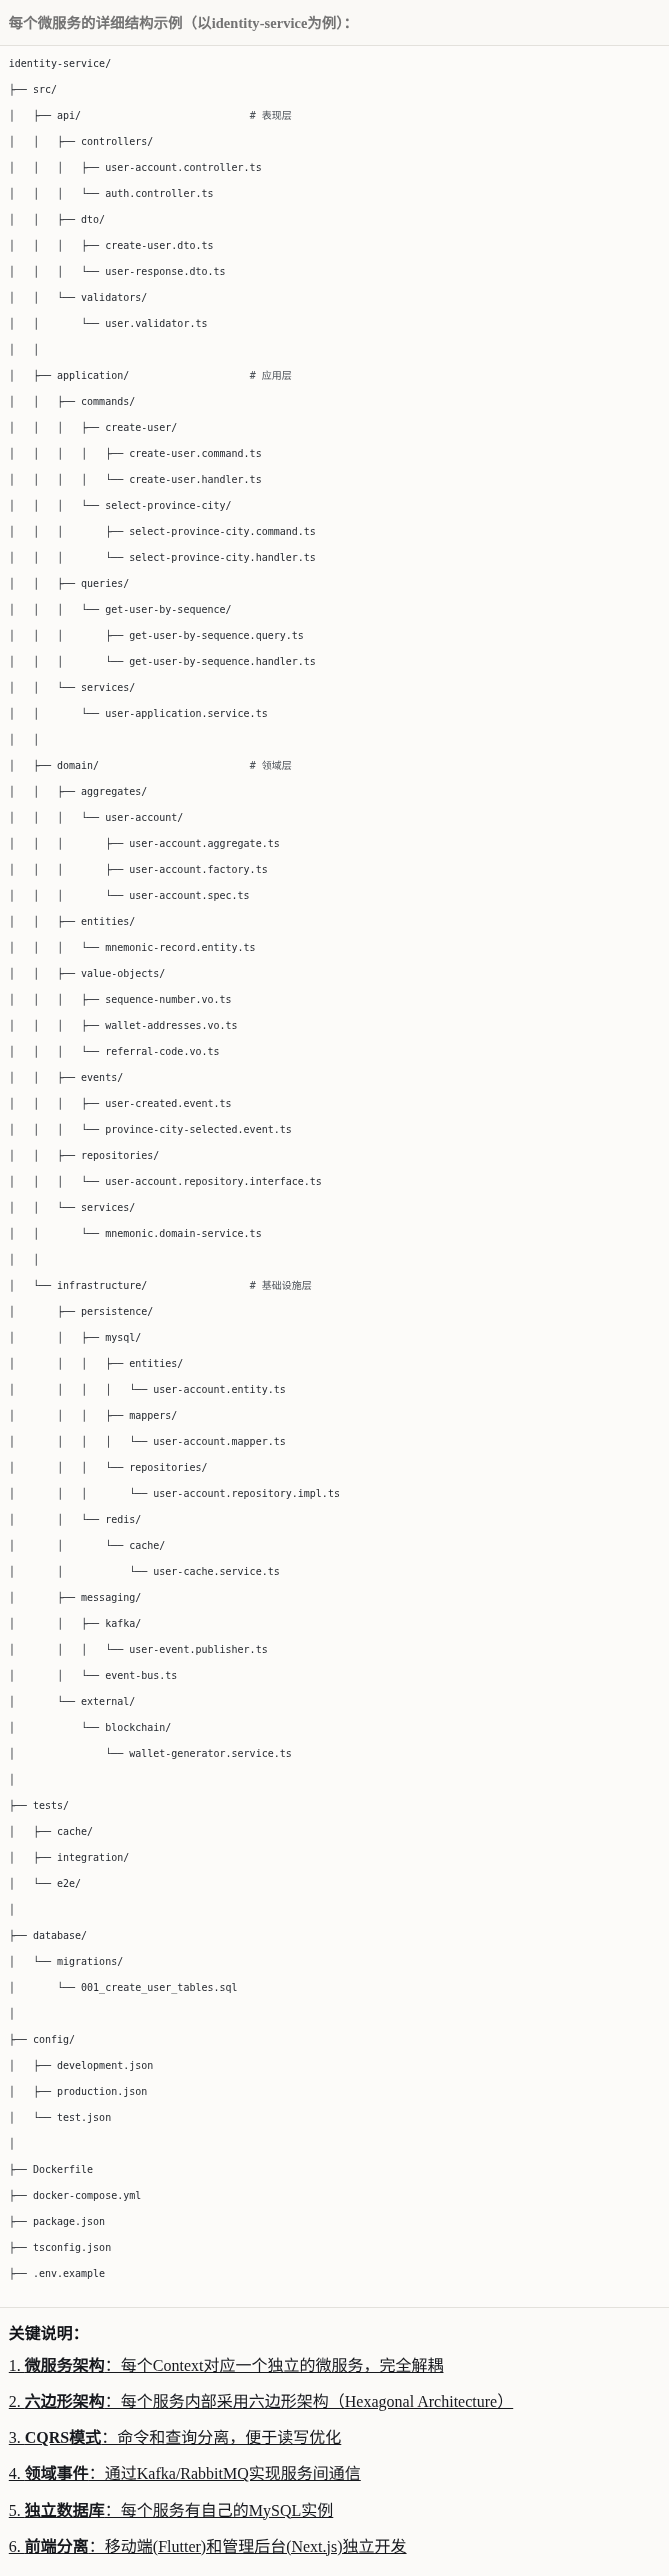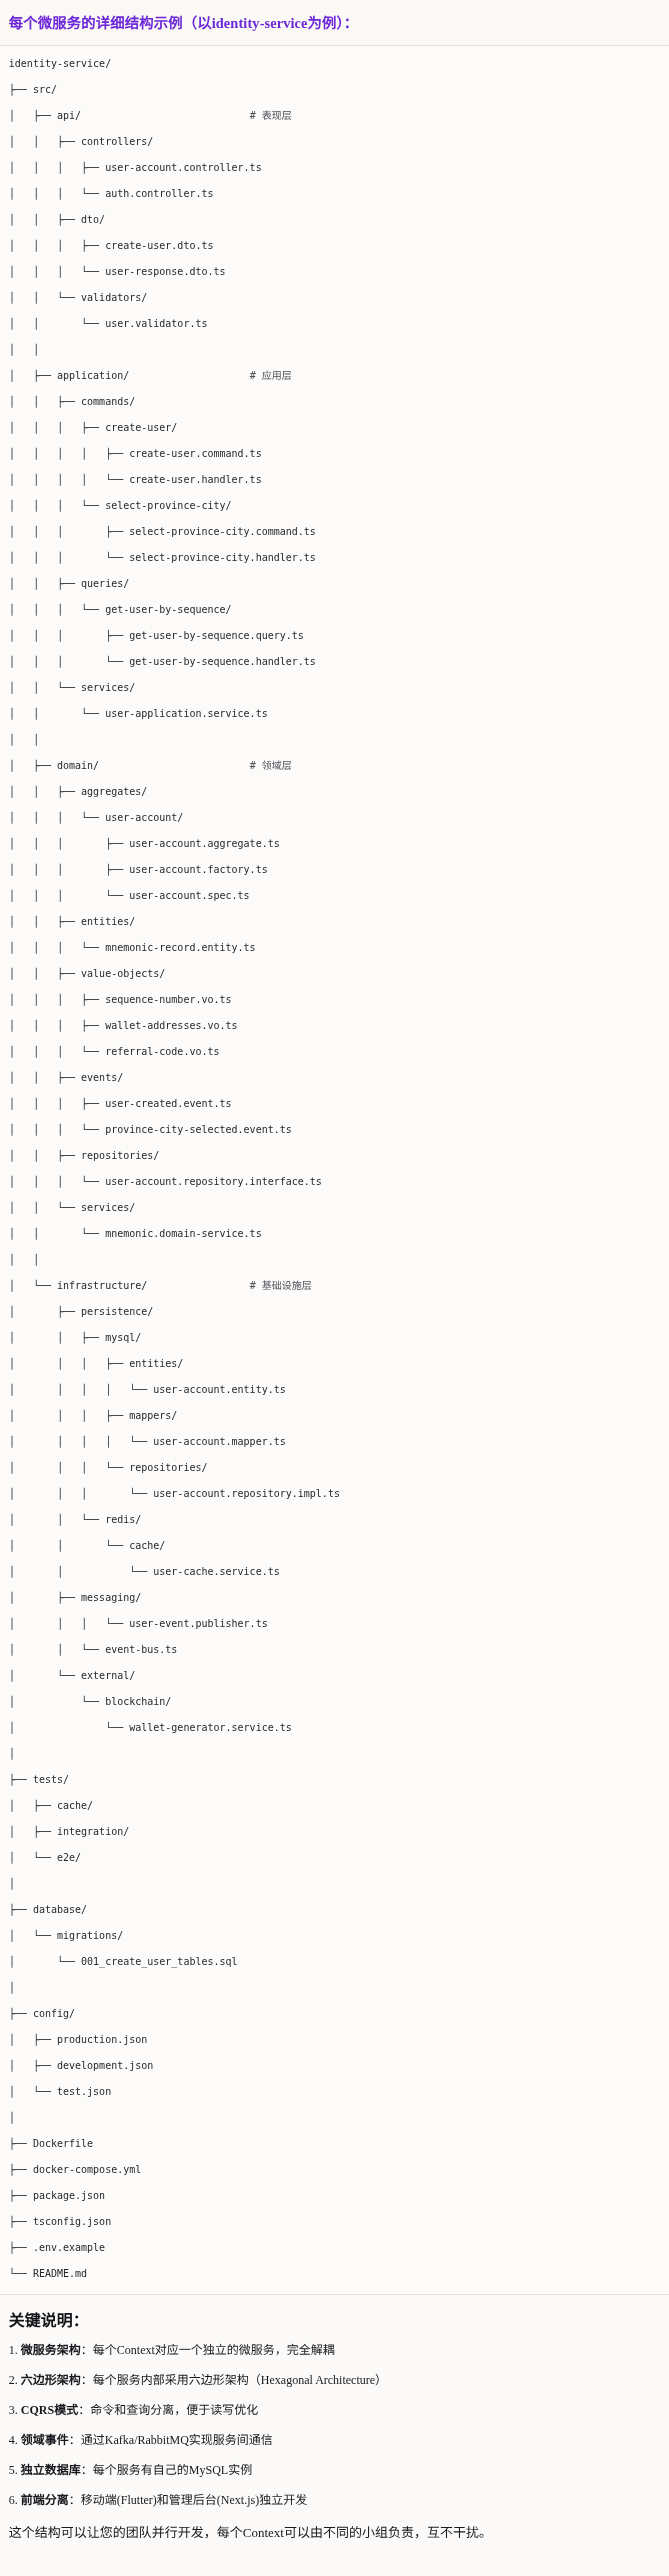--- a/index.html
+++ b/index.html
@@ -25,21 +25,21 @@
     background: #faf9f6;
     border-bottom: 0.6px solid #e3e1dc;
   }
   .doc-title {
     margin: 0;
     font-size: 14.4px;
     font-weight: bold;
     line-height: 1.35;
     letter-spacing: 0.1px;
     font-family: "Liberation Serif", "DejaVu Serif", serif;
-    color: #6d28d9;
+    color: #737373;
   }
 
   
   .code-block {
     background: #fcfbf9;
     padding: 11.3px 8.8px 13.8px 8.8px;
     border-bottom: 0.6px solid #e3e1dc;
   }
   .tree {
     margin: 0;
@@ -71,25 +71,26 @@
     font-weight: bold;
     font-family: "Liberation Serif", "DejaVu Serif", serif;
     color: #111318;
   }
   ol.notes-list {
     list-style: none;
     margin: 0;
     padding: 0;
   }
   ol.notes-list li {
-    font-size: 12px;
+    font-size: 16px;
     line-height: 1.55;
     margin: 0 0 11.3px 0;
     color: #17191e;
     font-family: "Liberation Serif", "DejaVu Serif", serif;
+    text-decoration: underline;
   }
   ol.notes-list li .num {
     font-weight: normal;
   }
   ol.notes-list li .term {
     font-weight: bold;
   }
   ol.notes-list li .desc {
     font-weight: normal;
   }
@@ -164,46 +165,47 @@
 <span class="row"><span>│       │   │   ├── entities/</span></span>
 <span class="row"><span>│       │   │   │   └── user-account.entity.ts</span></span>
 <span class="row"><span>│       │   │   ├── mappers/</span></span>
 <span class="row"><span>│       │   │   │   └── user-account.mapper.ts</span></span>
 <span class="row"><span>│       │   │   └── repositories/</span></span>
 <span class="row"><span>│       │   │       └── user-account.repository.impl.ts</span></span>
 <span class="row"><span>│       │   └── redis/</span></span>
 <span class="row"><span>│       │       └── cache/</span></span>
 <span class="row"><span>│       │           └── user-cache.service.ts</span></span>
 <span class="row"><span>│       ├── messaging/</span></span>
+<span class="row"><span>│       │   ├── kafka/</span></span>
 <span class="row"><span>│       │   │   └── user-event.publisher.ts</span></span>
 <span class="row"><span>│       │   └── event-bus.ts</span></span>
 <span class="row"><span>│       └── external/</span></span>
 <span class="row"><span>│           └── blockchain/</span></span>
 <span class="row"><span>│               └── wallet-generator.service.ts</span></span>
 <span class="row"><span>│</span></span>
 <span class="row"><span>├── tests/</span></span>
 <span class="row"><span>│   ├── cache/</span></span>
 <span class="row"><span>│   ├── integration/</span></span>
 <span class="row"><span>│   └── e2e/</span></span>
 <span class="row"><span>│</span></span>
 <span class="row"><span>├── database/</span></span>
 <span class="row"><span>│   └── migrations/</span></span>
 <span class="row"><span>│       └── 001_create_user_tables.sql</span></span>
 <span class="row"><span>│</span></span>
 <span class="row"><span>├── config/</span></span>
+<span class="row"><span>│   ├── development.json</span></span>
 <span class="row"><span>│   ├── production.json</span></span>
-<span class="row"><span>│   ├── development.json</span></span>
 <span class="row"><span>│   └── test.json</span></span>
 <span class="row"><span>│</span></span>
 <span class="row"><span>├── Dockerfile</span></span>
 <span class="row"><span>├── docker-compose.yml</span></span>
 <span class="row"><span>├── package.json</span></span>
 <span class="row"><span>├── tsconfig.json</span></span>
 <span class="row"><span>├── .env.example</span></span>
-<span class="row"><span>└── README.md</span></span></pre>
+</pre>
   </div>
 
   <div class="notes-block">
     <h2 class="notes-title">关键说明：</h2>
     <ol class="notes-list" id="notes-out">
         <li><span class="num">1. </span><span class="term">微服务架构</span><span class="desc">：每个Context对应一个独立的微服务，完全解耦</span></li>
         <li><span class="num">2. </span><span class="term">六边形架构</span><span class="desc">：每个服务内部采用六边形架构（Hexagonal Architecture）</span></li>
         <li><span class="num">3. </span><span class="term">CQRS模式</span><span class="desc">：命令和查询分离，便于读写优化</span></li>
         <li><span class="num">4. </span><span class="term">领域事件</span><span class="desc">：通过Kafka/RabbitMQ实现服务间通信</span></li>
         <li><span class="num">5. </span><span class="term">独立数据库</span><span class="desc">：每个服务有自己的MySQL实例</span></li>

